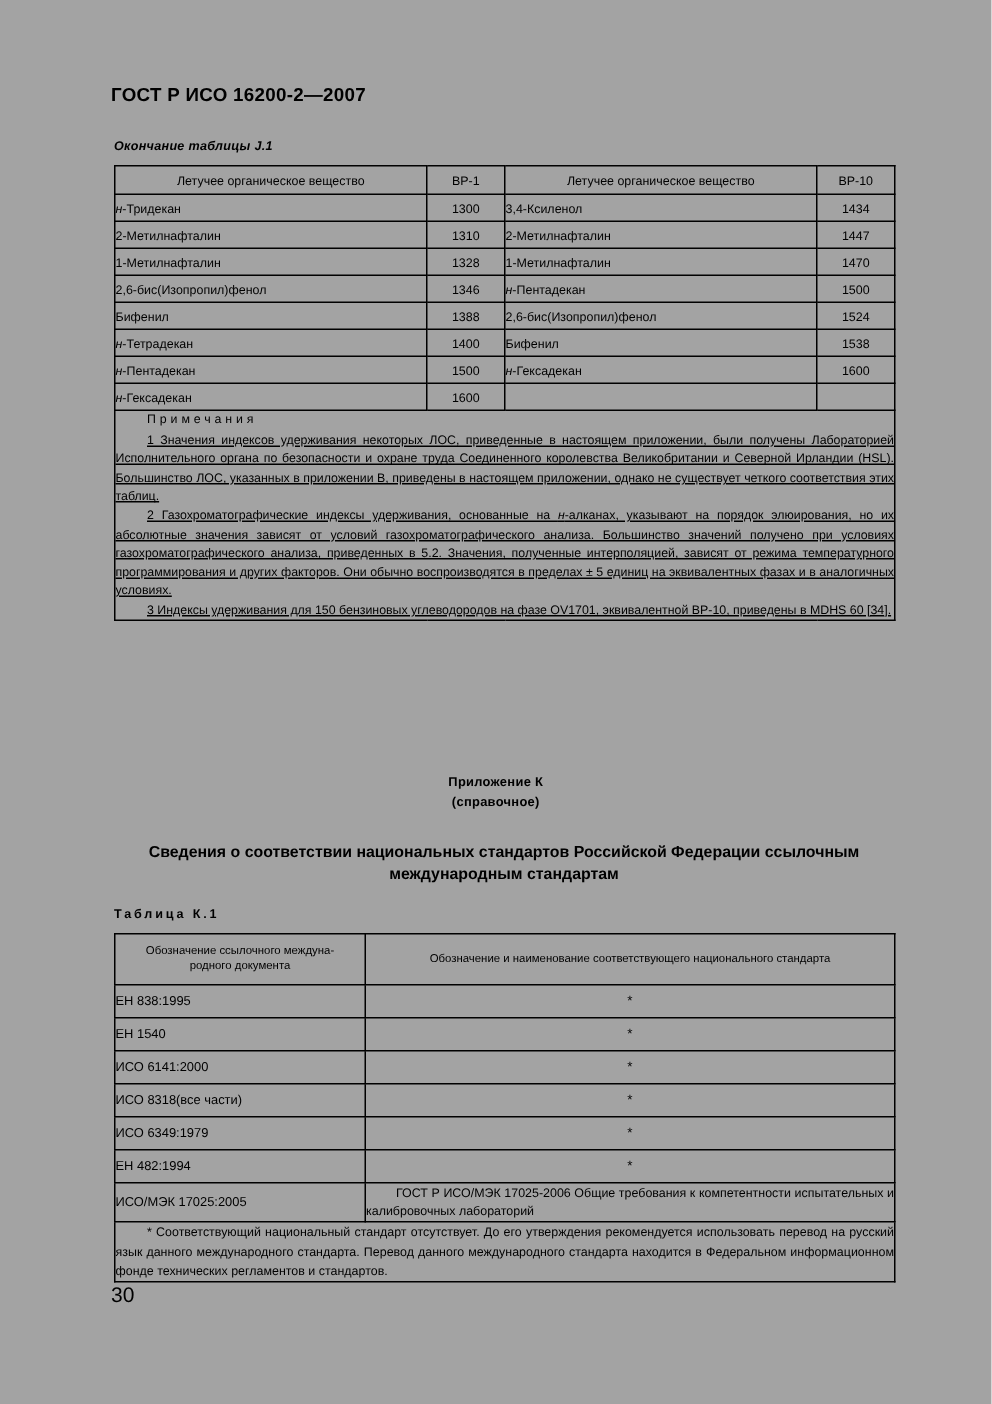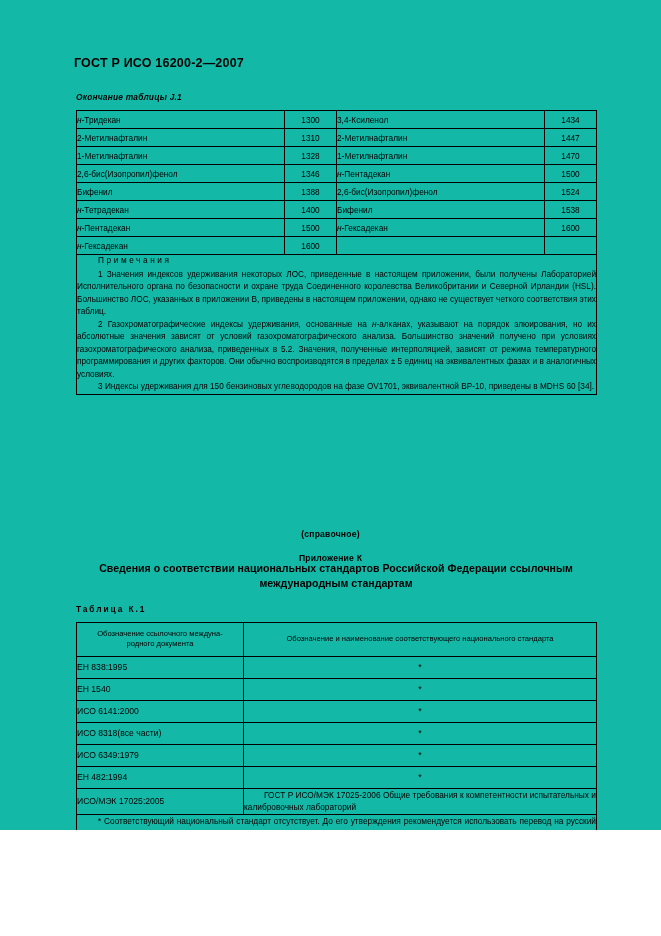--- a/index.html
+++ b/index.html
@@ -7,22 +7,22 @@
     padding: 0;
     background: #ffffff;
   }
   body {
     font-family: "Liberation Sans", sans-serif;
     color: #000000;
   }
   .page {
     position: relative;
     width: 661px;
-    height: 830px;
-    background: #14b8a6;
+    height: 936px;
+    background: #a3a3a3;
     overflow: hidden;
   }
 
   
   .doc-header {
     position: absolute;
     left: 74px;
     top: 56px;
     font-size: 12.5px;
     font-weight: bold;
@@ -86,35 +86,36 @@
     font-size: 8.25px;
   }
   .notes-title {
     letter-spacing: 2.6px;
     padding-left: 21px;
     margin-bottom: 1px;
   }
   .note-p {
     text-indent: 21px;
     margin: 0;
+    text-decoration: underline;
   }
   .note-p.j2 { text-align: justify; text-align-last: left; }
 
   .ital { font-style: italic; }
 
   
   .appendix-label {
     position: absolute;
     width: 661px;
     text-align: center;
     font-size: 8.6px;
     font-weight: bold;
     letter-spacing: 0.2px;
   }
-  #appendix-k-name { top: 516px; margin-top: 37px; }
+  #appendix-k-name { top: 516px; }
   #appendix-k-kind { top: 529px; font-weight: bold; }
 
   .appendix-title {
     position: absolute;
     left: 76px;
     width: 520px;
     text-align: center;
     font-size: 10.6px;
     font-weight: bold;
     line-height: 1.45;
@@ -185,20 +186,26 @@
   <div class="table-caption" id="caption-j1">Окончание таблицы J.1</div>
 
   <table class="gost-table" id="table-j1">
     <colgroup>
       <col class="c1">
         <col class="c2">
         <col class="c3">
         <col class="c4">
     </colgroup>
     <tbody id="j1-body">
+      <tr class="thead-row">
+        <td>Летучее органическое вещество</td>
+        <td>ВР-1</td>
+        <td>Летучее органическое вещество</td>
+        <td>ВР-10</td>
+      </tr>
     <tr>
           <td class="data-cell"><span class="ital">н</span>-Тридекан</td>
           <td class="num-cell">1300</td>
           <td class="data-cell">3,4-Ксиленол</td>
           <td class="num-cell">1434</td>
         </tr>
         <tr>
           <td class="data-cell">2-Метилнафталин</td>
           <td class="num-cell">1310</td>
           <td class="data-cell">2-Метилнафталин</td>

